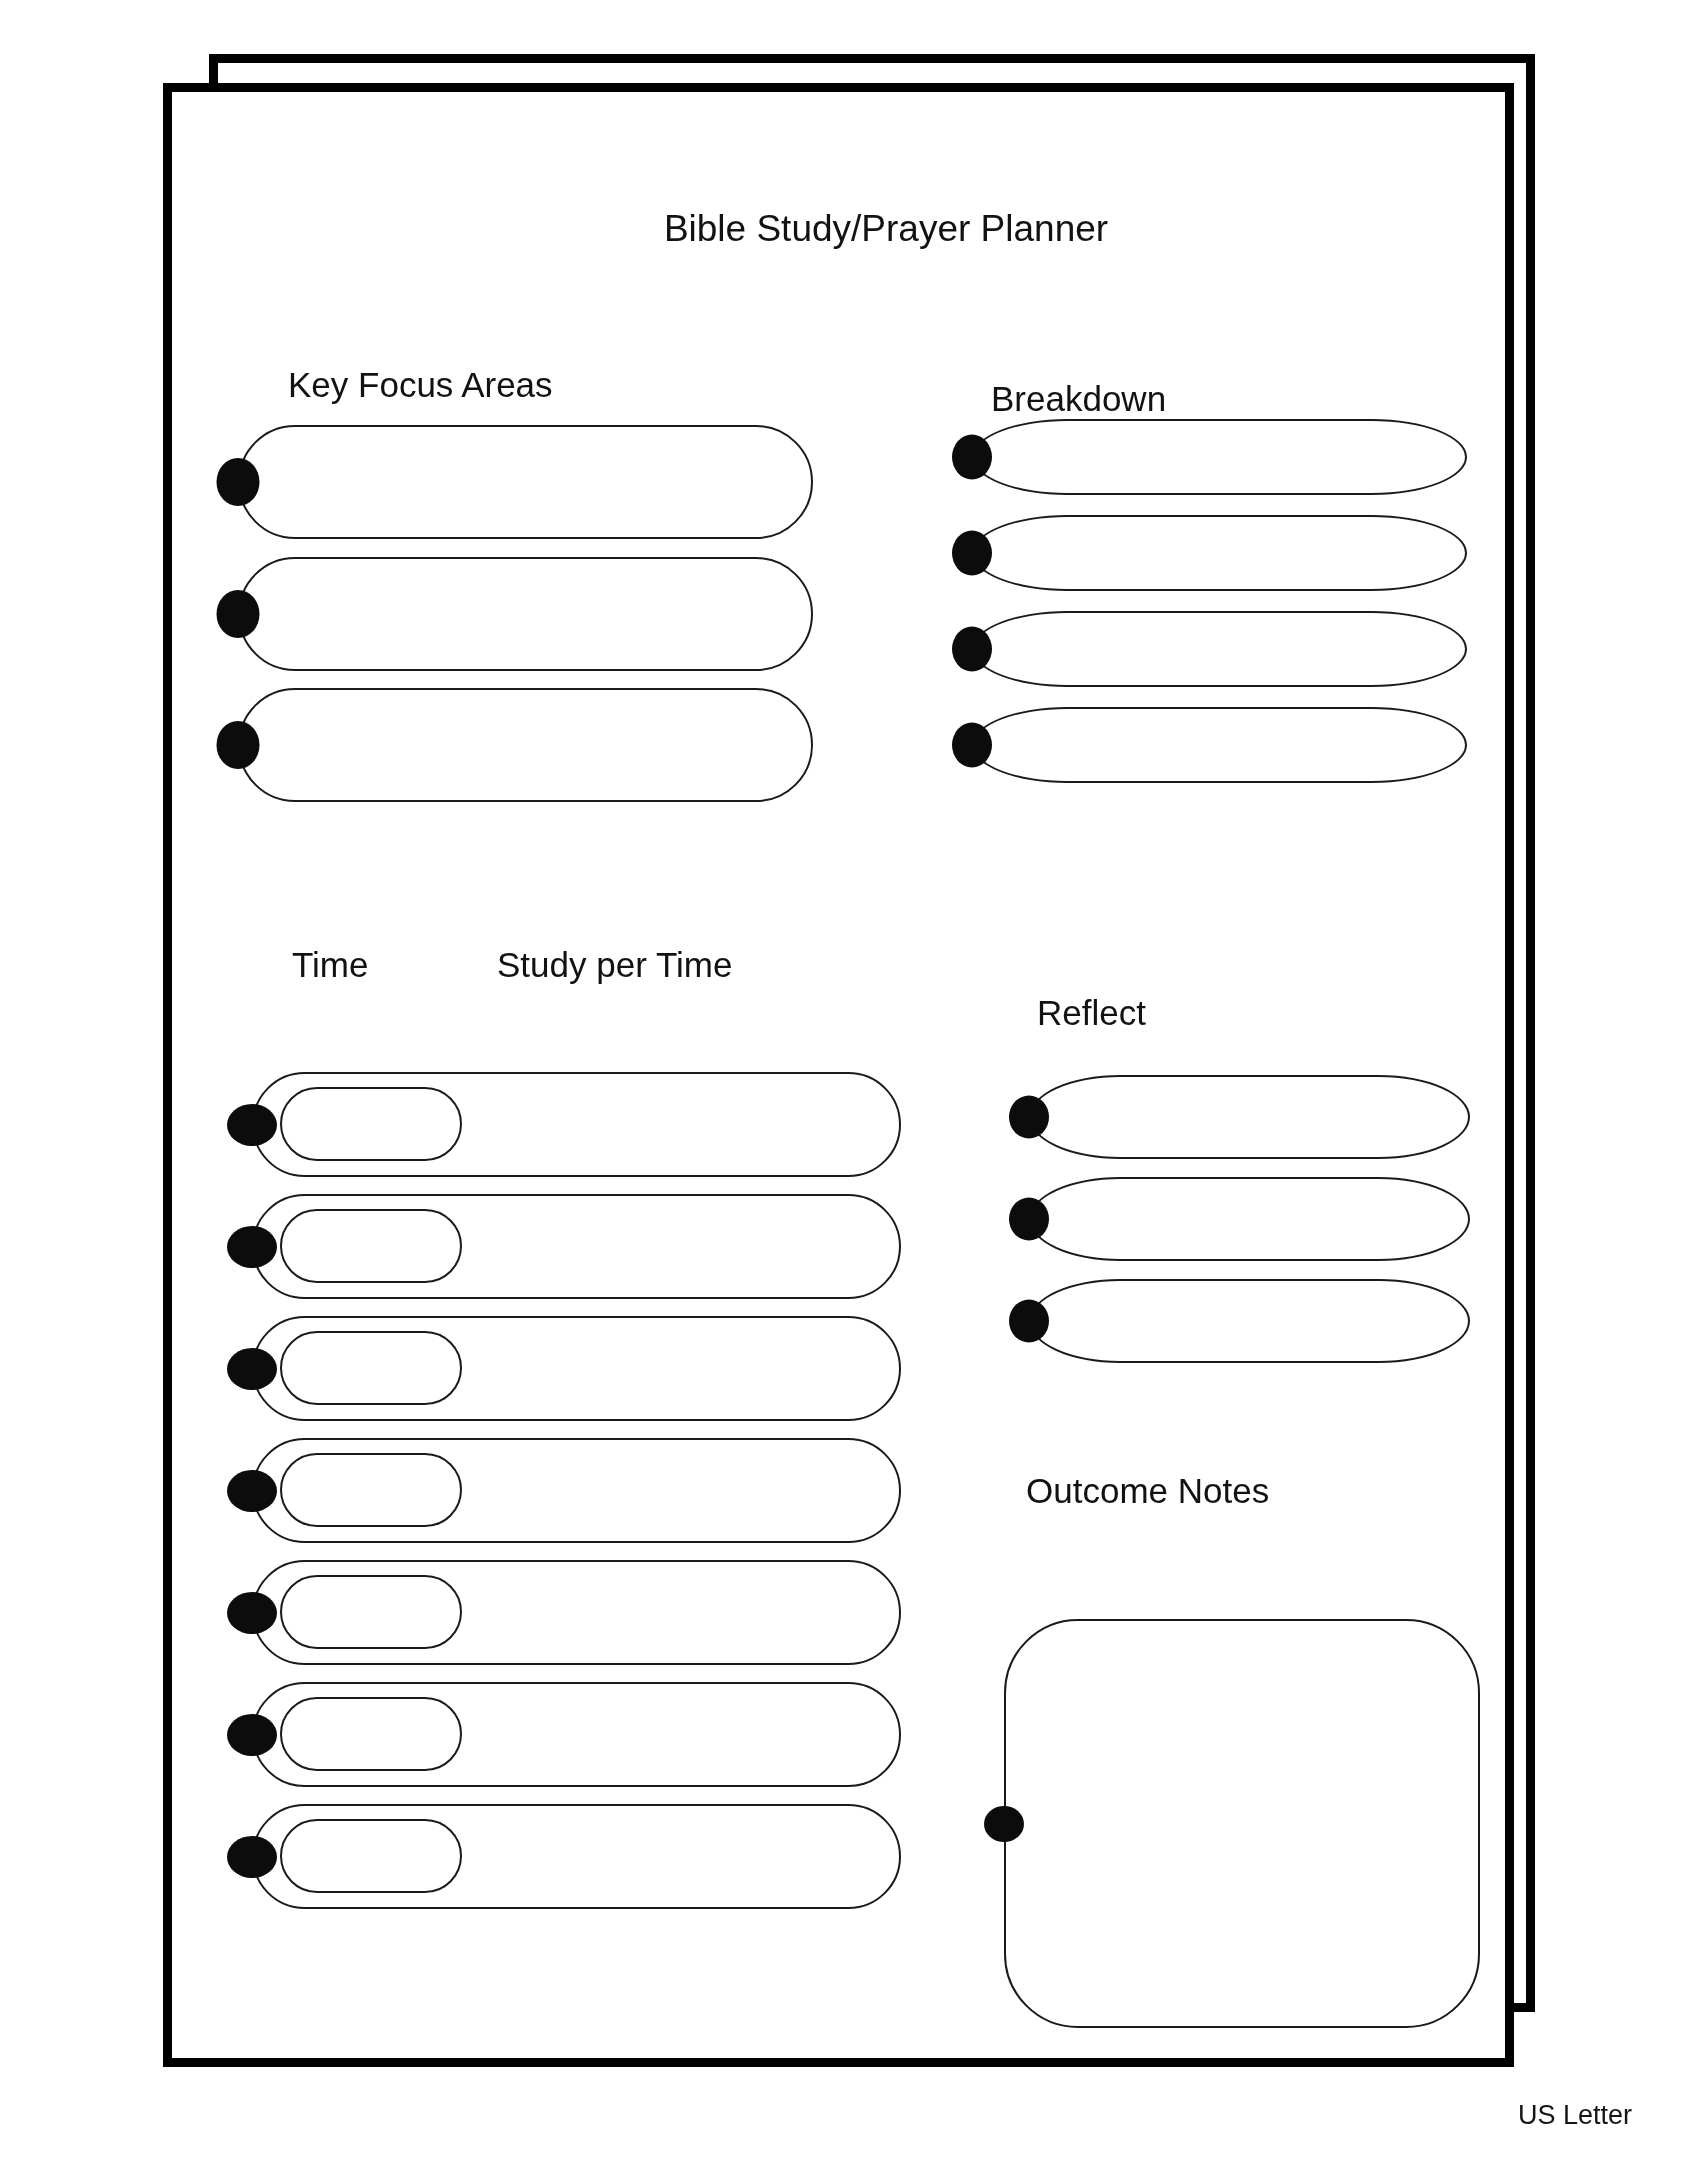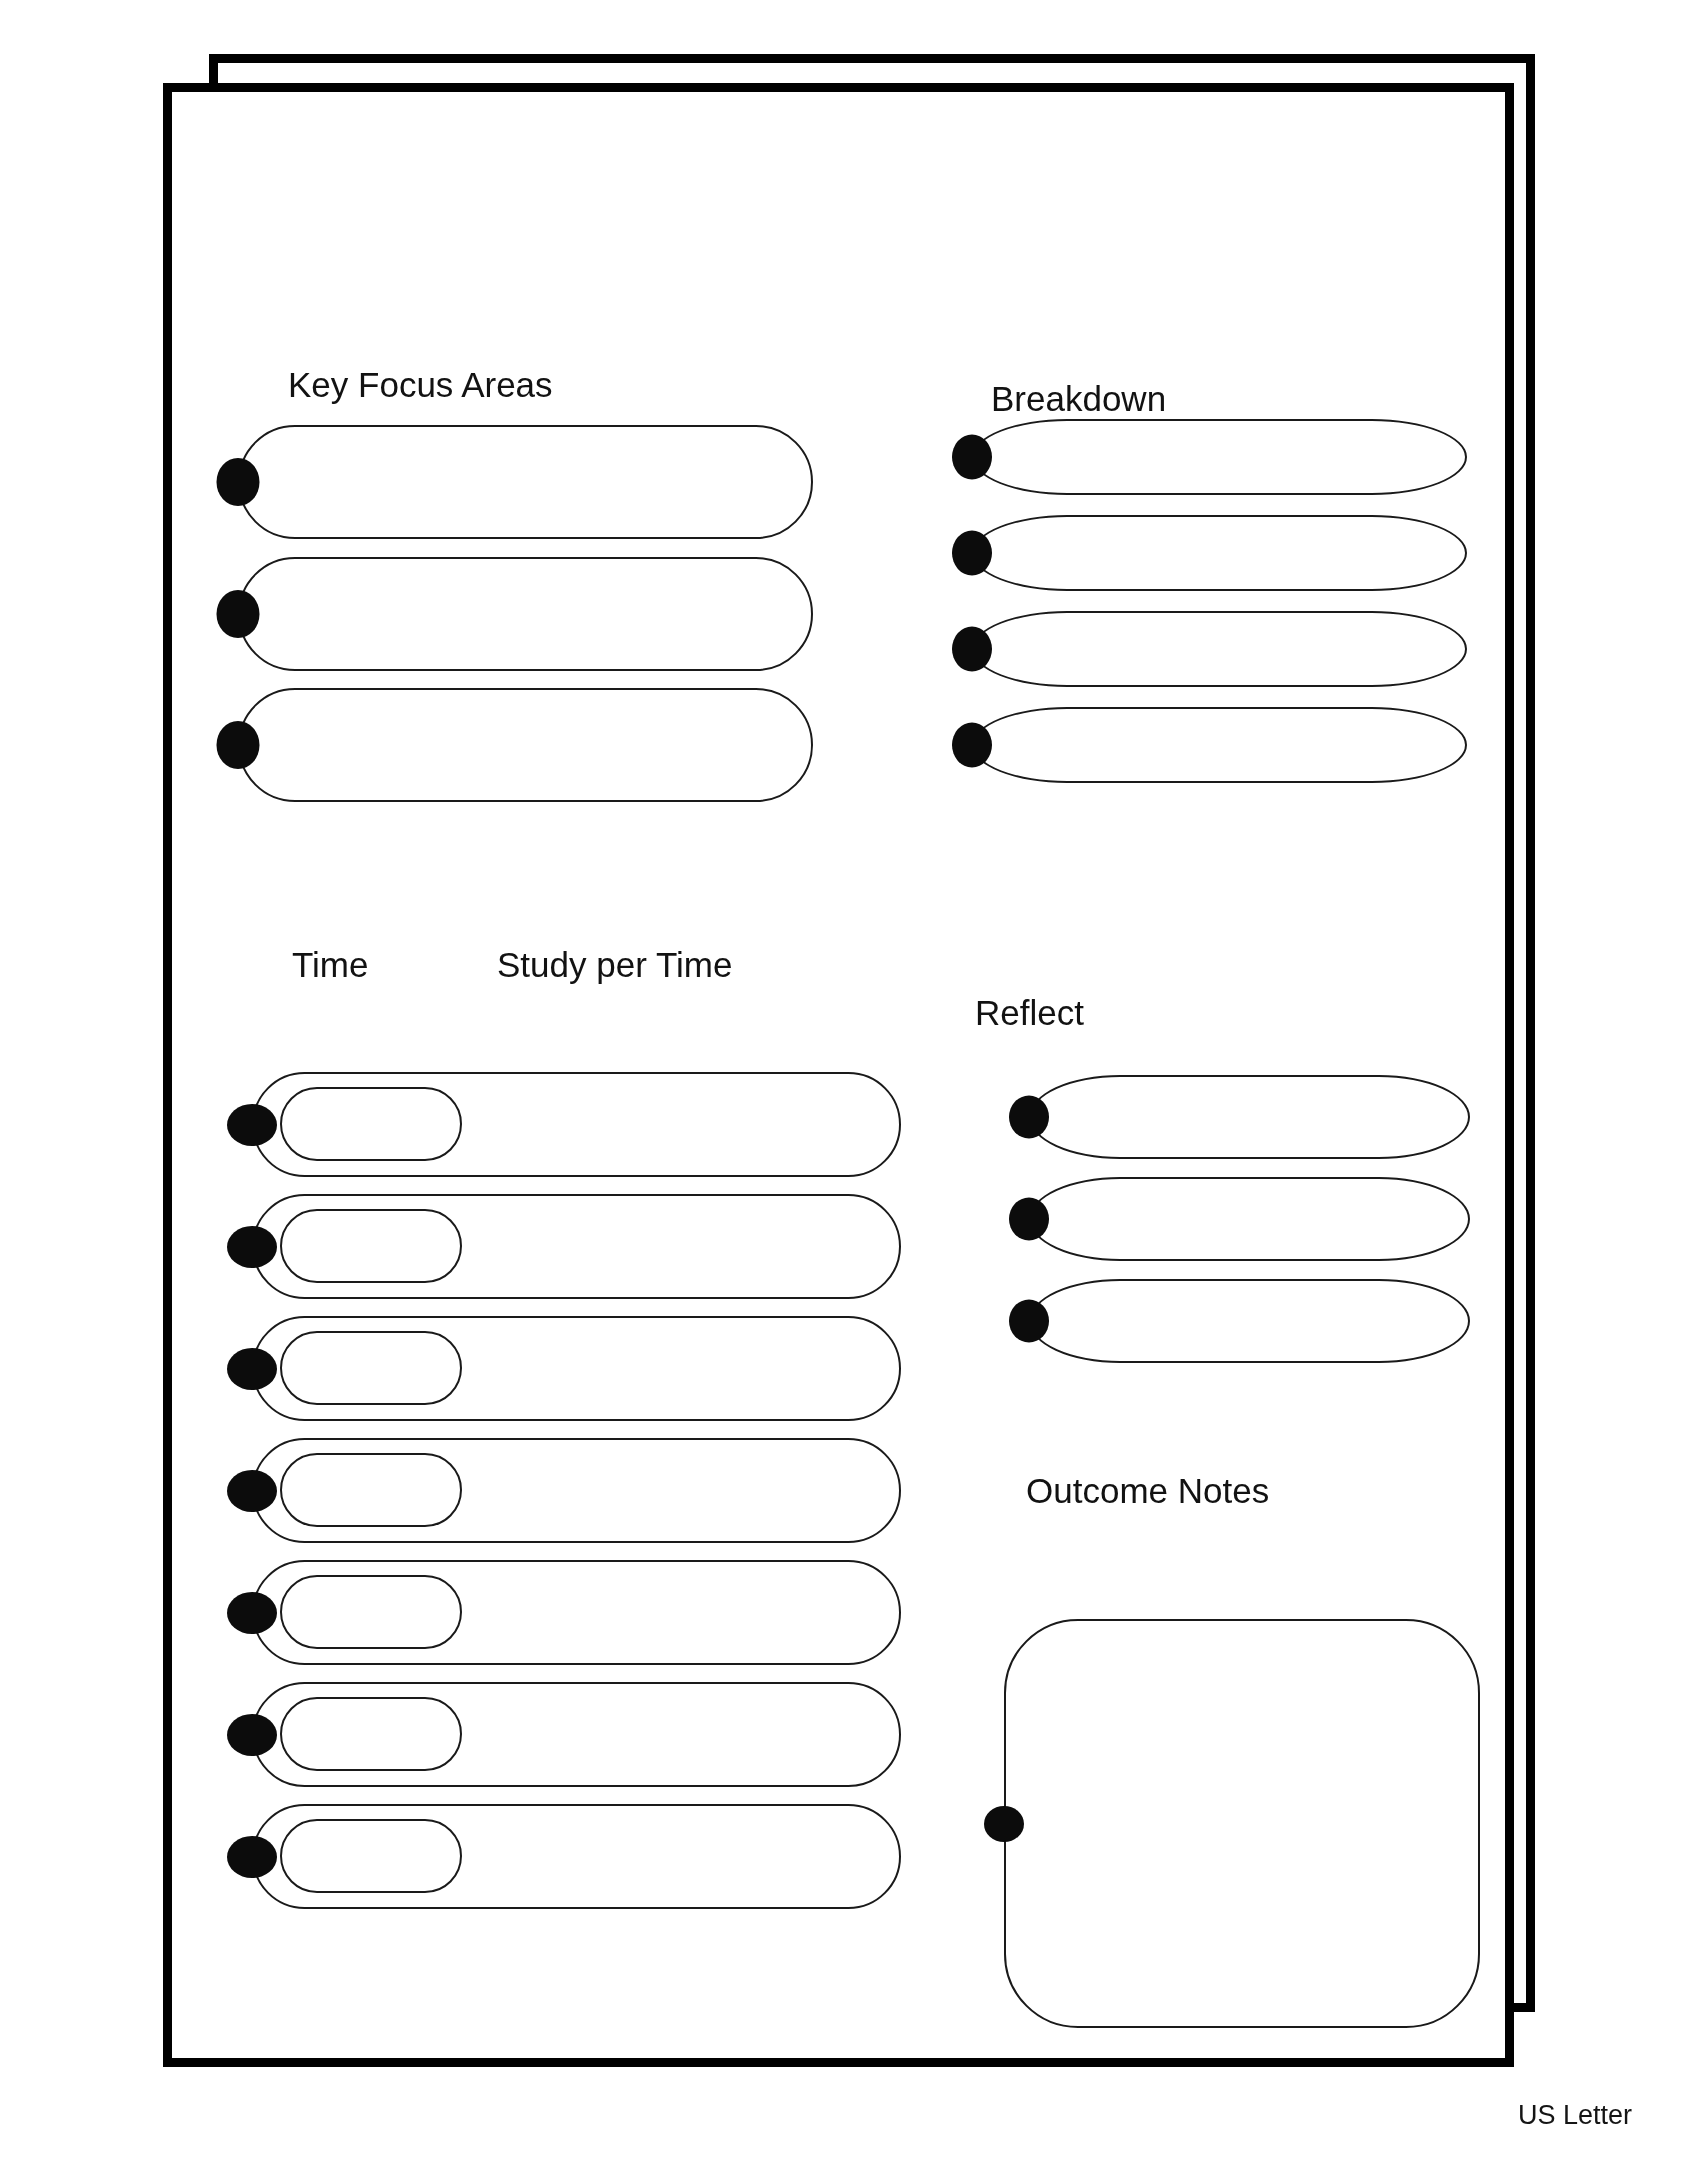--- a/index.html
+++ b/index.html
@@ -46,20 +46,21 @@
   .outcome .dot{left:-1.7px;top:50%;width:40px;height:36px;}
 </style>
 </head>
 <body>
 
 <div class="canvas">
 
   <div class="page page-back"></div>
   <div class="page page-front"></div>
 
+  <div class="txt title">Bible Study/Prayer Planner</div>
 
   <div class="txt heading" style="left:288px;top:366px">Key Focus Areas</div>
   <div class="pill kf" style="top:425px">
     <span class="dot"></span>
     </div>
   <div class="pill kf" style="top:557px">
     <span class="dot"></span>
     </div>
   <div class="pill kf" style="top:688px">
     <span class="dot"></span>
@@ -104,21 +105,21 @@
     </div>
   <div class="pill row" style="top:1682px">
     <span class="dot"></span>
     <span class="inner"></span>
     </div>
   <div class="pill row" style="top:1804px">
     <span class="dot"></span>
     <span class="inner"></span>
     </div>
 
-  <div class="txt heading" style="left:975px;top:994px">Reflect</div>
+  <div class="txt heading" style="left:1037px;top:994px">Reflect</div>
   <div class="pill rf" style="top:1075px">
     <span class="dot"></span>
     </div>
   <div class="pill rf" style="top:1177px">
     <span class="dot"></span>
     </div>
   <div class="pill rf" style="top:1279px">
     <span class="dot"></span>
     </div>
 

